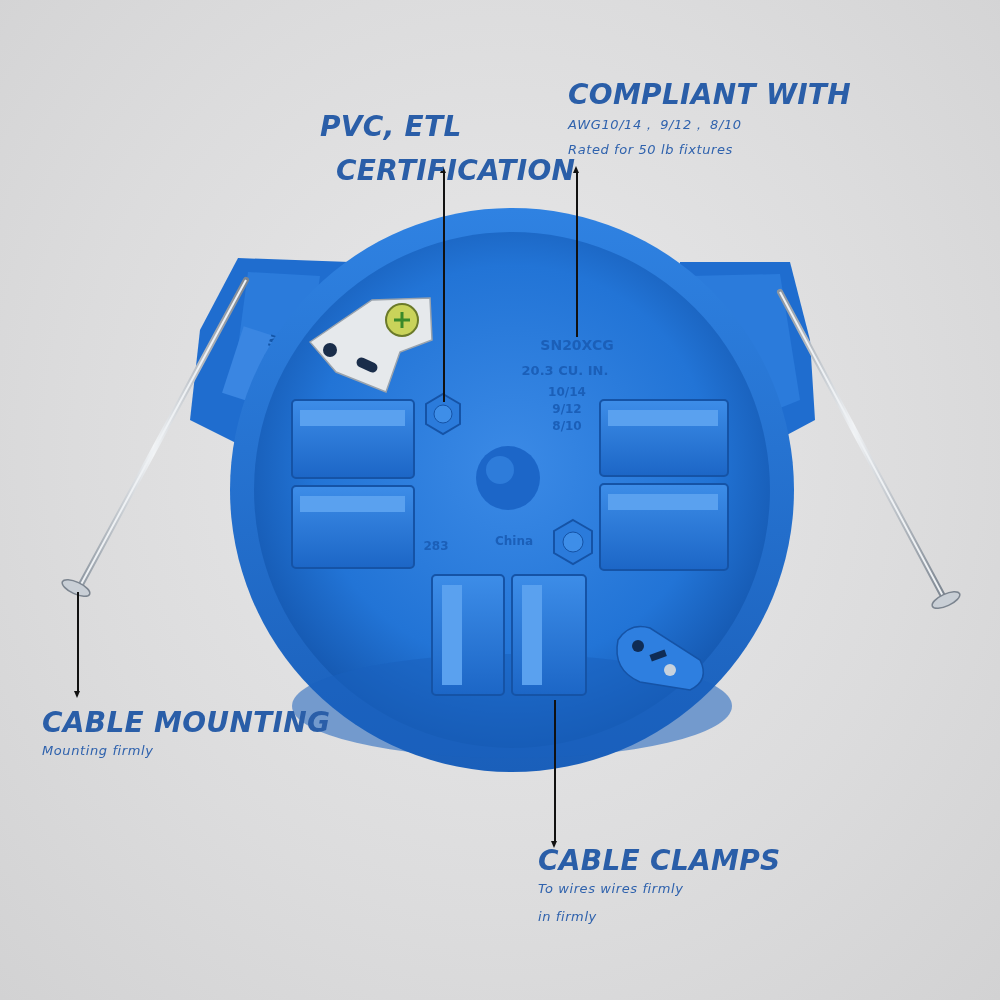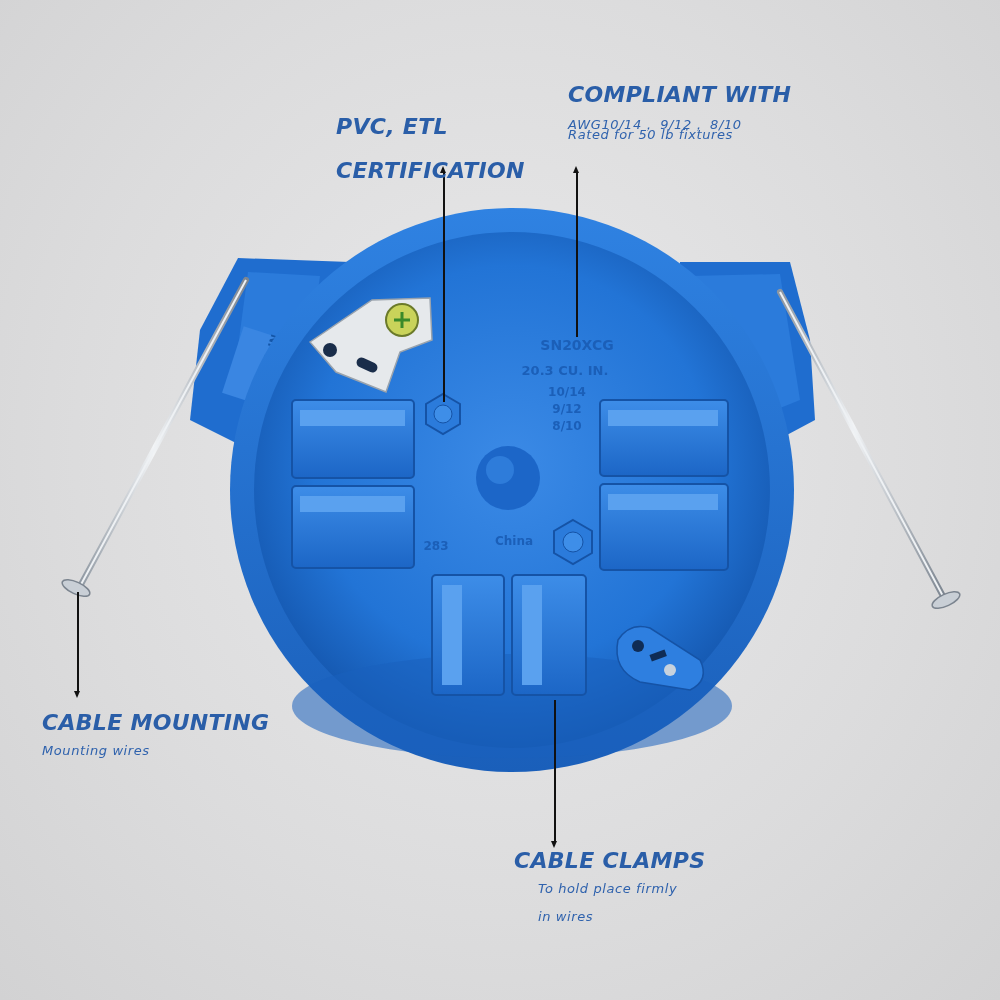--- a/index.html
+++ b/index.html
@@ -3,21 +3,21 @@
   <meta charset="utf-8">
   <style>
     html, body { margin: 0; padding: 0; }
     body {
       width: 1000px; height: 1000px; overflow: hidden; position: relative;
       background: radial-gradient(ellipse at 50% 45%, #e9e9ea 0%, #dcdcdd 60%, #d2d2d3 100%);
       font-family: "DejaVu Sans", sans-serif;
     }
     .label-title {
       position: absolute; color: #2a5ea8; font-weight: bold; font-style: italic;
-      font-family: "DejaVu Sans", sans-serif; font-size: 22px; letter-spacing: 0.3px; line-height: 29px;
+      font-family: "DejaVu Sans", sans-serif; font-size: 28px; letter-spacing: 0.3px; line-height: 29px;
       margin: 0;
     }
     .label-sub {
       position: absolute; color: #2f62ad; font-style: italic;
       font-family: "DejaVu Sans", sans-serif; font-size: 13px; line-height: 25px; letter-spacing: 0.6px;
       margin: 0;
     }
     .leader { position: absolute; width: 1.5px; background: #111; }
     .arrow-up::before, .arrow-down::after {
       content: ""; position: absolute; left: -3px; width: 0; height: 0;
@@ -140,32 +140,32 @@
     </g>
   </g>
 </svg>
 
 <div class="leader arrow-up" style="left:443px; top:172px; height:230px;"></div>
 <div class="leader arrow-up" style="left:576px; top:172px; height:165px;"></div>
 <div class="leader arrow-down" style="left:77px; top:592px; height:100px;"></div>
 <div class="leader arrow-down" style="left:554px; top:700px; height:142px;"></div>
 
 <div>
-  <p class="label-title" style="left:336px; top:112px;">PVC, ETL</p>
+  <p class="label-title" style="left:320px; top:112px;">PVC, ETL</p>
   <p class="label-title" style="left:336px; top:156px;">CERTIFICATION</p>
 </div>
 
 <div>
   <p class="label-title" style="left:568px; top:80px;">COMPLIANT WITH</p>
   <p class="label-sub" style="left:568px; top:112px;">AWG10/14， 9/12， 8/10</p>
-  <p class="label-sub" style="left:568px; top:122px;">Rated for 50 lb fixtures</p>
+  <p class="label-sub" style="left:568px; top:137px;">Rated for 50 lb fixtures</p>
 </div>
 
 <div>
   <p class="label-title" style="left:42px; top:708px;">CABLE MOUNTING</p>
-  <p class="label-sub" style="left:42px; top:738px;">Mounting wires</p>
+  <p class="label-sub" style="left:42px; top:738px;">Mounting firmly</p>
 </div>
 
 <div>
-  <p class="label-title" style="left:514px; top:846px;">CABLE CLAMPS</p>
-  <p class="label-sub" style="left:538px; top:876px;">To hold place firmly</p>
-  <p class="label-sub" style="left:538px; top:904px;">in wires</p>
+  <p class="label-title" style="left:538px; top:846px;">CABLE CLAMPS</p>
+  <p class="label-sub" style="left:538px; top:876px;">To wires wires firmly</p>
+  <p class="label-sub" style="left:538px; top:904px;">in firmly</p>
 </div>
 
 </body></html>

